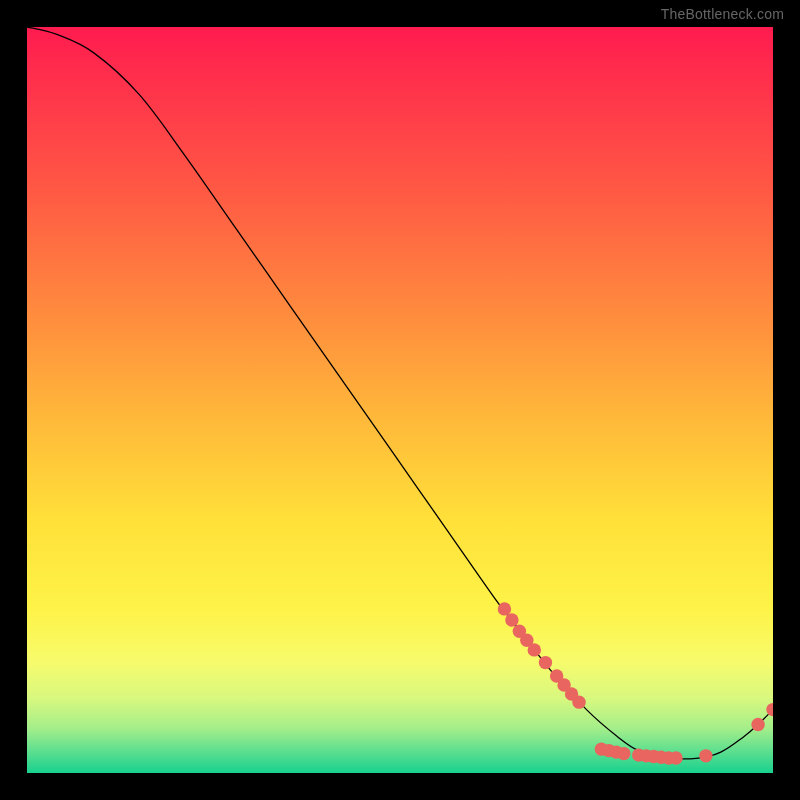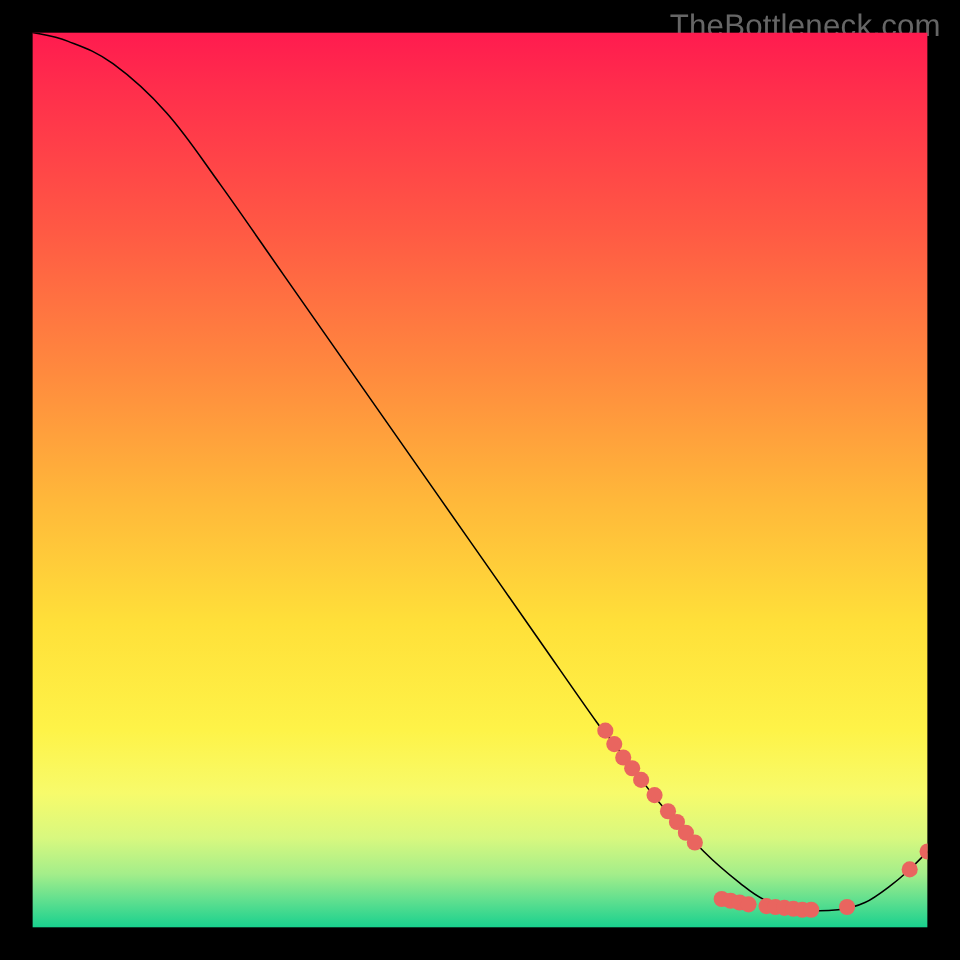--- a/index.html
+++ b/index.html
@@ -9,21 +9,21 @@
     width: 800px;
     height: 800px;
     position: relative;
     font-family: Arial, Helvetica, sans-serif;
   }
   .watermark {
     position: absolute;
     top: 6px;
     right: 16px;
     color: #666;
-    font-size: 26px;
+    font-size: 14px;
     letter-spacing: 0.2px;
     user-select: none;
   }
   .plot-area {
     position: absolute;
     left: 27px;
     top: 27px;
     width: 746px;  
     height: 746px;
     overflow: hidden;

